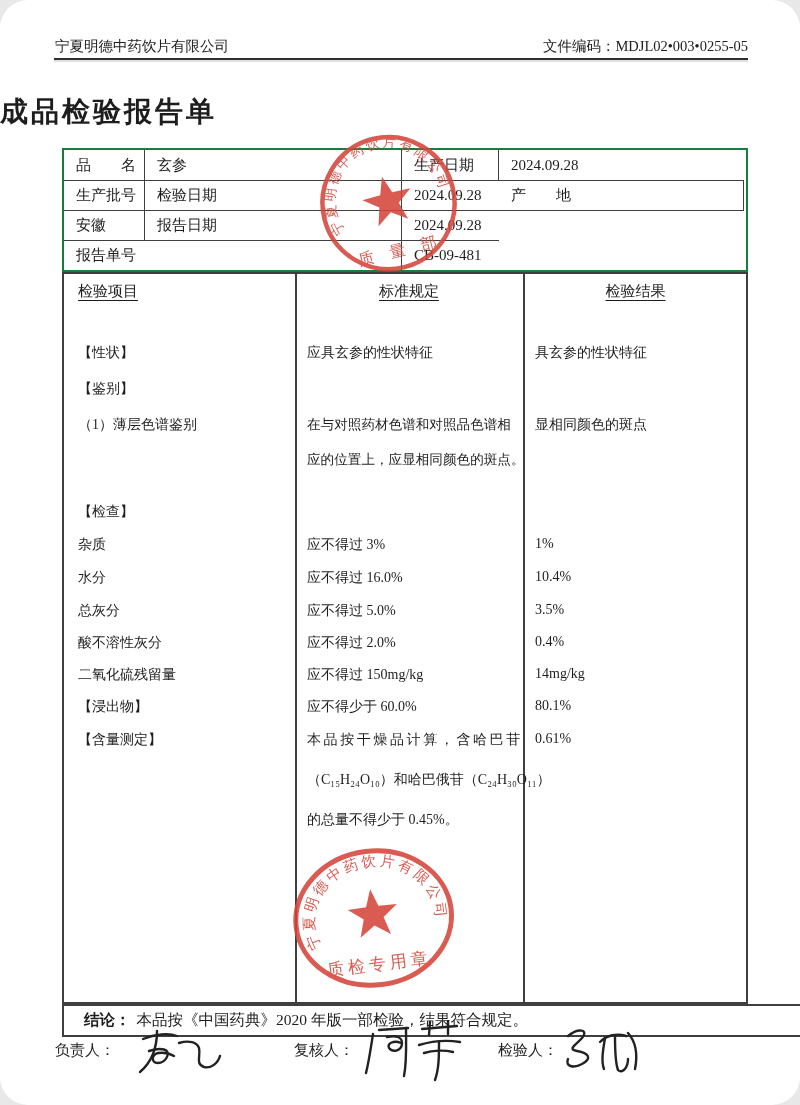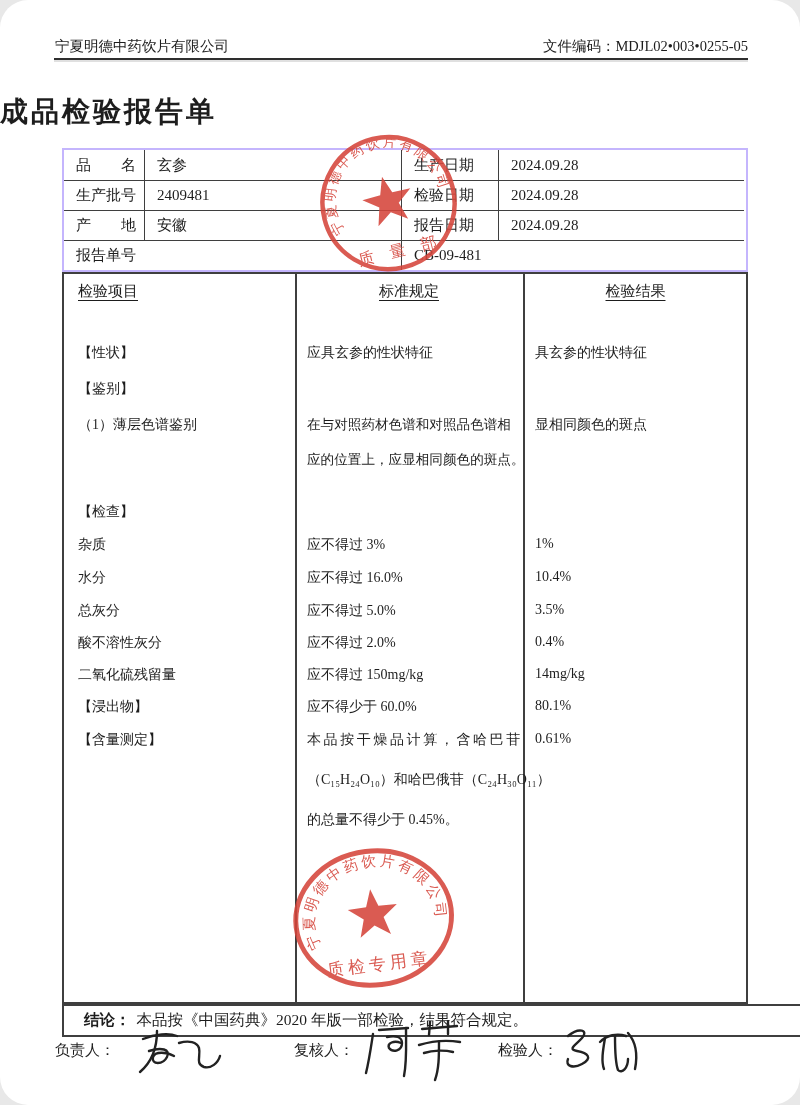--- a/index.html
+++ b/index.html
@@ -12,21 +12,21 @@
   
   .hdr { position:absolute; left:55px; top:37px; width:693px;
          display:flex; justify-content:space-between; font-size:14.5px; }
   .hdr-rule { position:absolute; left:54px; top:58px; width:694px; height:2px;
               background:#2e2e2e; box-shadow:0 2px 0 rgba(0,0,0,.12); }
   .title { position:absolute; left:0; top:93px; width:800px; text-align:left;
            font-size:28px; font-weight:bold; letter-spacing:3px; }
 
   
   .info { position:absolute; left:62px; top:148px; width:686px;
-          border:2px solid #c4b5fd; display:grid;
+          border:2px solid #15803d; display:grid;
           grid-template-columns:81px 257px 97px 245px;
           grid-template-rows:31px 30px 30px 29px; }
   .cell { border-right:1.5px solid #3f3f3f; border-bottom:1.5px solid #3f3f3f;
           display:flex; align-items:center; padding-left:12px; font-size:15px;
           white-space:nowrap; }
   .cell.last-col { border-right:none; }
   .cell.last-row { border-bottom:none; }
   .cell.span2a { grid-column:1 / 3; }
   .cell.span2b { grid-column:3 / 5; }
 
@@ -67,21 +67,20 @@
 
   <div class="title">成品检验报告单</div>
 
   <div class="info">
     <div class="cell">品　　名</div>
     <div class="cell">玄参</div>
     <div class="cell">生产日期</div>
     <div class="cell last-col">2024.09.28</div>
 
     <div class="cell">生产批号</div>
-    <div class="cell">2409481</div>
     <div class="cell">检验日期</div>
     <div class="cell last-col">2024.09.28</div>
 
     <div class="cell">产　　地</div>
     <div class="cell">安徽</div>
     <div class="cell">报告日期</div>
     <div class="cell last-col">2024.09.28</div>
 
     <div class="cell span2a last-row">报告单号</div>
     <div class="cell span2b last-col last-row">CB-09-481</div>

